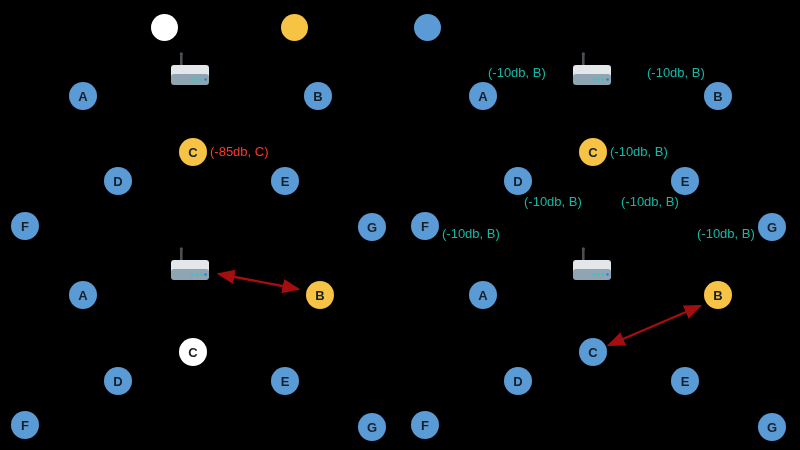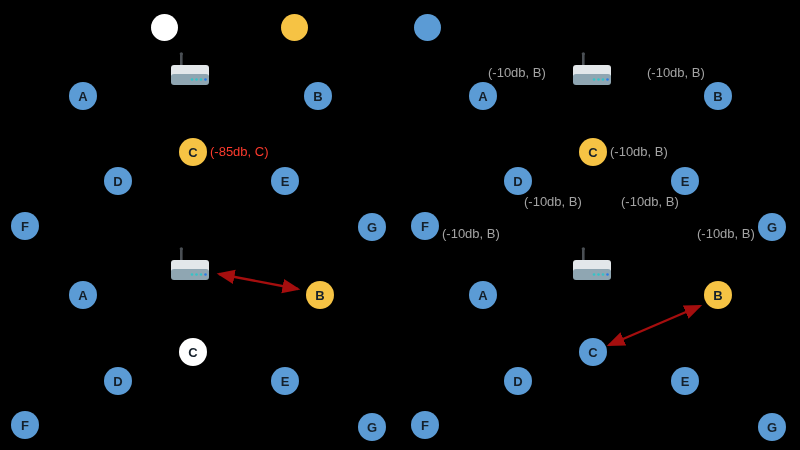--- a/index.html
+++ b/index.html
@@ -18,21 +18,21 @@
 
   .dot { position: absolute; width: 27px; height: 27px; border-radius: 50%; }
   .dot.white  { background: #ffffff; }
   .dot.yellow { background: #f6c344; }
   .dot.blue   { background: #5b9bd5; }
 
   .ann {
     position: absolute; font-size: 13px; line-height: 15px; white-space: nowrap;
   }
   .ann.red   { color: #fd3a2d; }
-  .ann.green { color: #a3a3a3; }
+  .ann.green { color: #14b8a6; }
 
   .router { position: absolute; width: 46px; height: 40px; }
   .overlay { position: absolute; left: 0; top: 0; pointer-events: none; }
 </style>
 </head>
 <body>
 
 <div class="stage">
 
   <div class="dot white" style="left:151px;top:14px"></div>

